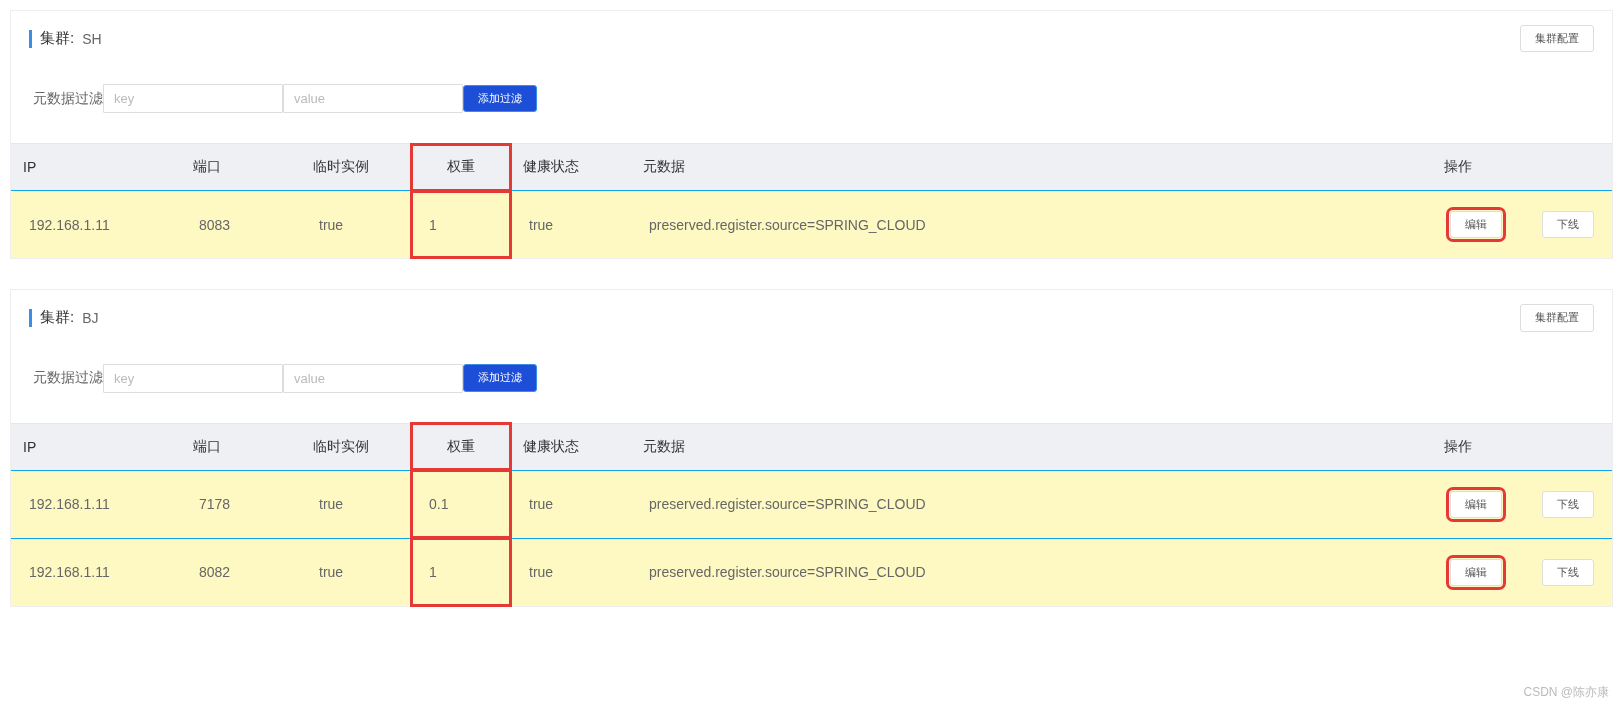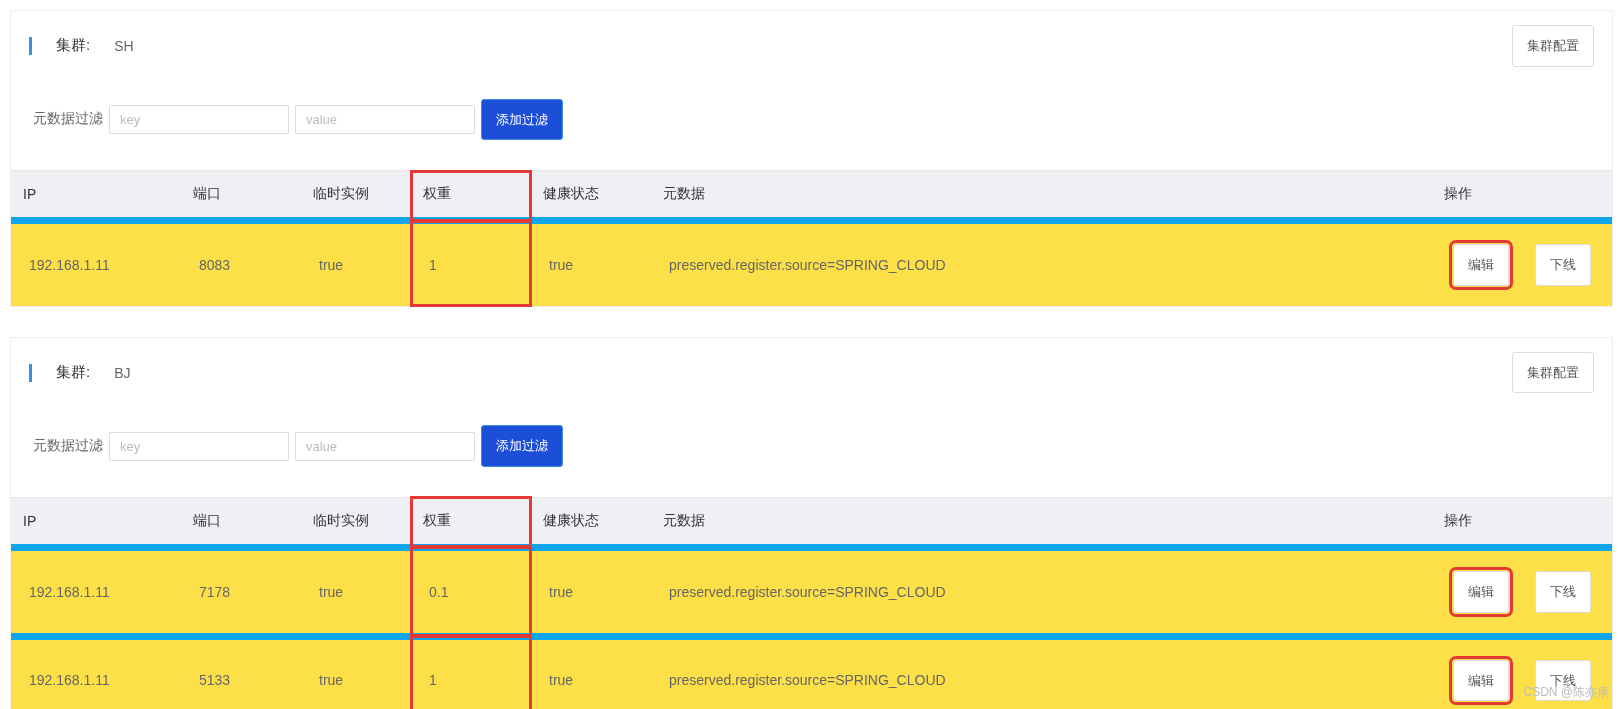--- a/index.html
+++ b/index.html
@@ -17,60 +17,60 @@
     }
     .cluster-header {
       display: flex;
       justify-content: space-between;
       align-items: center;
       padding: 14px 18px;
     }
     .cluster-title {
       display: flex;
       align-items: center;
-      gap: 24px;
+      gap: 8px;
     }
     .title-bar {
       width: 3px;
       height: 18px;
       background: #3a8ee6;
       display: inline-block;
     }
     .cluster-label {
       color: #333;
       font-size: 15px;
     }
     .cluster-name {
       color: #666;
       font-size: 14px;
     }
     .btn {
       display: inline-flex;
       align-items: center;
       justify-content: center;
-      padding: 12px 14px;
-      font-size: 13px;
+      padding: 6px 14px;
+      font-size: 11px;
       border-radius: 3px;
       background: #fff;
       border: 1px solid #ddd;
       color: #555;
       cursor: pointer;
       white-space: nowrap;
       line-height: 1.2;
     }
     .btn-primary {
       background: #1d4ed8;
       border-color: #3a8ee6;
       color: #fff;
     }
     .filter-row {
       padding: 18px 22px 30px;
       display: flex;
       align-items: center;
-      gap: 6px;
+      gap: 0;
     }
     .filter-label {
       color: #666;
     }
     .input {
       border: 1px solid #ddd;
       border-radius: 1px;
       padding: 6px 10px;
       font-size: 13px;
       width: 180px;
@@ -84,34 +84,34 @@
     thead th {
       text-align: left;
       font-weight: normal;
       color: #333;
       background: #eef0f4;
       padding: 14px 12px;
       border-top: 1px solid #e6e6e6;
     }
     tbody td {
       padding: 20px 18px;
-      background: #fde047;
+      background: #fef9c3;
       color: #666;
-      border-top: 7px solid #0ea5e9;
+      border-top: 1px solid #0ea5e9;
     }
     .col-ip     { width: 170px; }
     .col-port   { width: 120px; }
     .col-temp   { width: 110px; }
-    .col-weight { width: 120px; }
+    .col-weight { width: 100px; text-align: center; }
     .col-health { width: 120px; }
     .col-op     { width: 180px; }
     .op-cell {
       display: flex;
       gap: 26px;
-      justify-content: center;
+      justify-content: space-between;
     }
     .hl-red-col { outline: 3px solid #e53935; outline-offset: -2px; }
     .hl-red-btn { outline: 3px solid #e53935; outline-offset: 1px; }
     .watermark {
       position: fixed;
       bottom: 8px;
       right: 14px;
       color: #bbb;
       font-size: 12px;
     }
@@ -206,21 +206,21 @@
         <td>preserved.register.source=SPRING_CLOUD</td>
         <td>
           <div class="op-cell">
             <button class="btn hl-red-btn">编辑</button>
             <button class="btn">下线</button>
           </div>
         </td>
       </tr>
       <tr>
         <td>192.168.1.11</td>
-        <td>5133</td>
+        <td>8082</td>
         <td>true</td>
         <td class="hl-red-col">1</td>
         <td>true</td>
         <td>preserved.register.source=SPRING_CLOUD</td>
         <td>
           <div class="op-cell">
             <button class="btn hl-red-btn">编辑</button>
             <button class="btn">下线</button>
           </div>
         </td>

